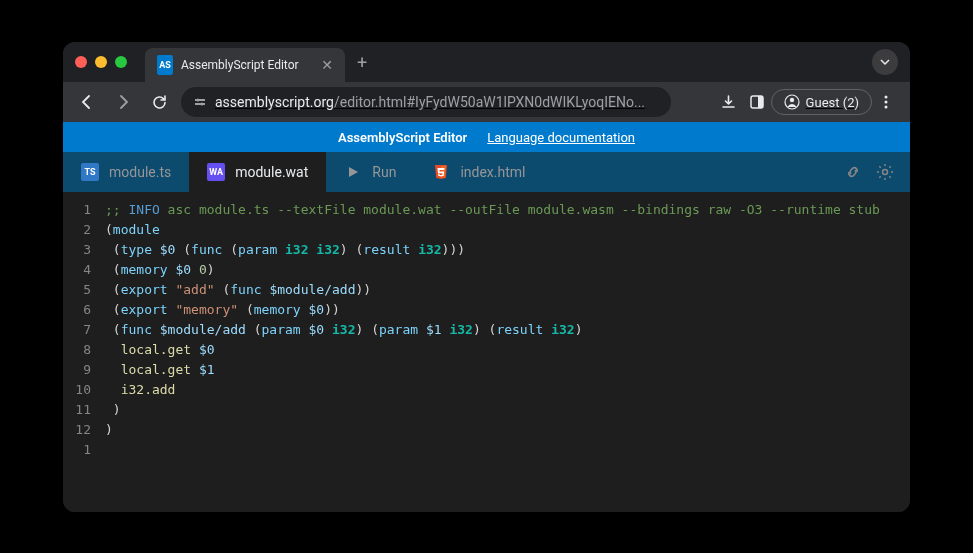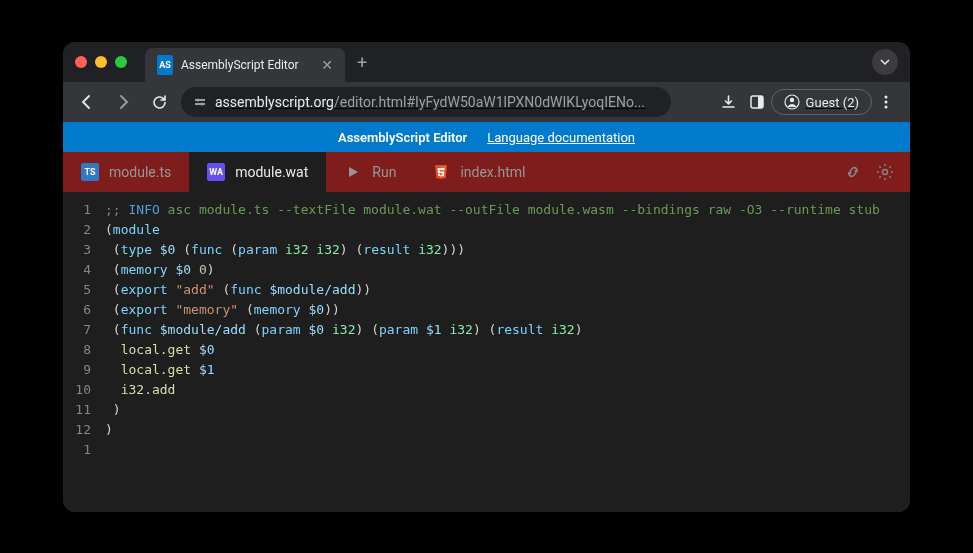--- a/index.html
+++ b/index.html
@@ -152,21 +152,21 @@
   align-items: center;
   justify-content: center;
   gap: 20px;
   color: #fff;
   font-size: 13px;
 }
 .banner-title { font-weight: 600; }
 .banner-link { text-decoration: underline; cursor: pointer; }
 .editor-tabs {
   height: 40px;
-  background: #7f1d1d;
+  background: #0c4a6e;
   display: flex;
   align-items: center;
 }
 .file-tab {
   display: flex;
   align-items: center;
   gap: 10px;
   padding: 0 18px;
   height: 100%;
   color: #969696;
@@ -217,21 +217,21 @@
   user-select: none;
 }
 .code {
   flex: 1;
   color: #d4d4d4;
   white-space: pre;
 }
 .tok-comment { color: #6a9955; }
 .tok-info { color: #569cd6; }
 .tok-kw { color: #7dd3fc; }
-.tok-type { color: #86efac; }
+.tok-type { color: #14b8a6; font-weight: bold; }
 .tok-str { color: #ce9178; }
 .tok-var { color: #9cdcfe; }
 .tok-num { color: #b5cea8; }
 .tok-paren { color: #d4d4d4; }
 .tok-func { color: #dcdcaa; }
 .tok-op { color: #d4d4d4; }
 svg { display: block; }
 </style>
 </head>
 <body>

